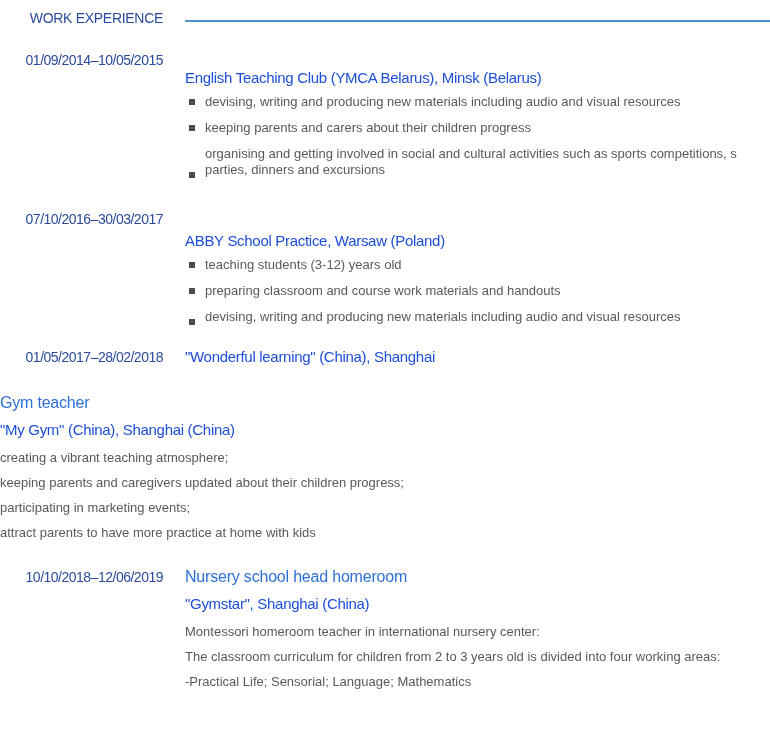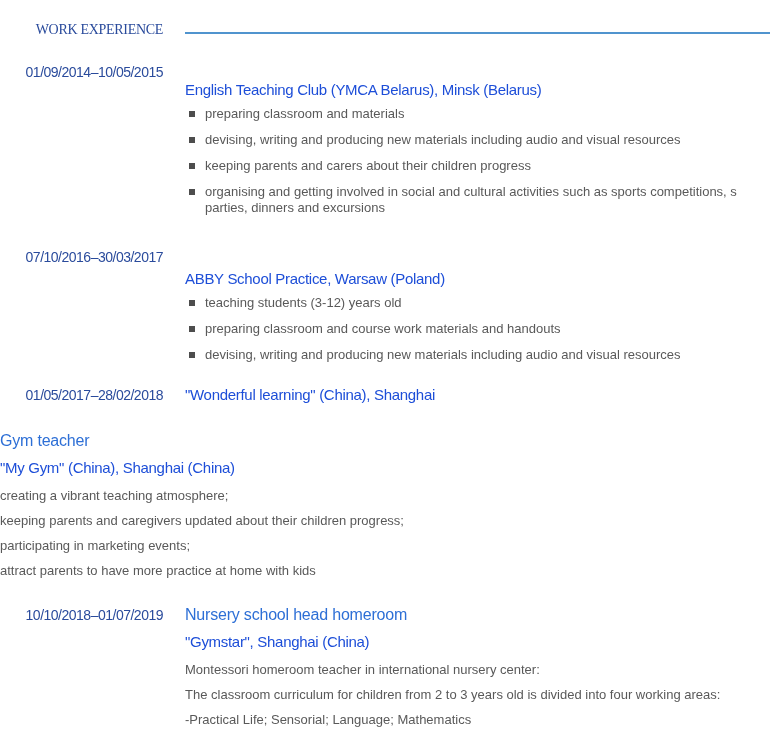--- a/index.html
+++ b/index.html
@@ -8,22 +8,21 @@
     font-family: "Liberation Sans", sans-serif;
     color: #595959;
   }
 
   
   .section-header {
     display: grid;
     grid-template-columns: 163px 1fr;
     column-gap: 22px;
     align-items: center;
-    padding-top: 20px;
-    font-family: Liberation Serif, serif;
+    padding-top: 8px;
   }
   .section-title {
     color: #2A4B9C;
     font-size: 14px;
     letter-spacing: -0.3px;
     text-align: right;
     line-height: 20px;
     white-space: nowrap;
   }
   .section-rule {
@@ -69,21 +68,21 @@
   .entry-employer.gap-lg { margin-bottom: 10px; }
 
   
   .bullet-list { list-style: none; }
   .bullet-item {
     display: flex;
     align-items: flex-start;
     margin-bottom: 10px;
     padding-left: 4px;
   }
-  .bullet-item:last-child { margin-bottom: 0; }
+  .bullet-item:last-child { margin-bottom: 0; align-items: flex-end; }
   .square-bullet {
     flex: 0 0 auto;
     width: 6px;
     height: 6px;
     background: #4D4D4D;
     margin-top: 5px;
     margin-right: 10px;
   }
   .bullet-text {
     font-size: 13px;
@@ -107,24 +106,20 @@
   <div class="section-title">WORK EXPERIENCE</div>
   <div class="section-rule"></div>
 </div>
 
 <div class="entry" style="margin-top:22px">
   <div class="entry-date">01/09/2014–10/05/2015</div>
   <div class="entry-body">
     <div class="title-spacer" style="height:18px"></div>
     <div class="entry-employer gap-sm">English Teaching Club (YMCA Belarus), Minsk (Belarus)</div>
     <ul class="bullet-list">
-      <li class="bullet-item">
-        <span class="square-bullet"></span>
-        <span class="bullet-text">preparing classroom and materials</span>
-      </li>
       <li class="bullet-item">
         <span class="square-bullet"></span>
         <span class="bullet-text">devising, writing and producing new materials including audio and visual resources</span>
       </li>
       <li class="bullet-item">
         <span class="square-bullet"></span>
         <span class="bullet-text">keeping parents and carers about their children progress</span>
       </li>
       <li class="bullet-item">
         <span class="square-bullet"></span>
@@ -169,21 +164,21 @@
     <h3 class="entry-title">Gym teacher</h3>
     <div class="entry-employer gap-lg">"My Gym" (China), Shanghai (China)</div>
     <div class="desc-line">creating a vibrant teaching atmosphere;</div>
     <div class="desc-line">keeping parents and caregivers updated about their children progress;</div>
     <div class="desc-line">participating in marketing events;</div>
     <div class="desc-line">attract parents to have more practice at home with kids</div>
   </div>
 </div>
 
 <div class="entry" style="margin-top:26px">
-  <div class="entry-date">10/10/2018–01/07/2019</div>
+  <div class="entry-date">10/10/2018–12/06/2019</div>
   <div class="entry-body">
     <h3 class="entry-title">Nursery school head homeroom</h3>
     <div class="entry-employer gap-lg">"Gymstar", Shanghai (China)</div>
     <div class="desc-line">Montessori homeroom teacher in international nursery center:</div>
     <div class="desc-line">The classroom curriculum for children from 2 to 3 years old is divided into four working areas:</div>
     <div class="desc-line">-Practical Life; Sensorial; Language; Mathematics</div>
   </div>
 </div>
 
 </body></html>

